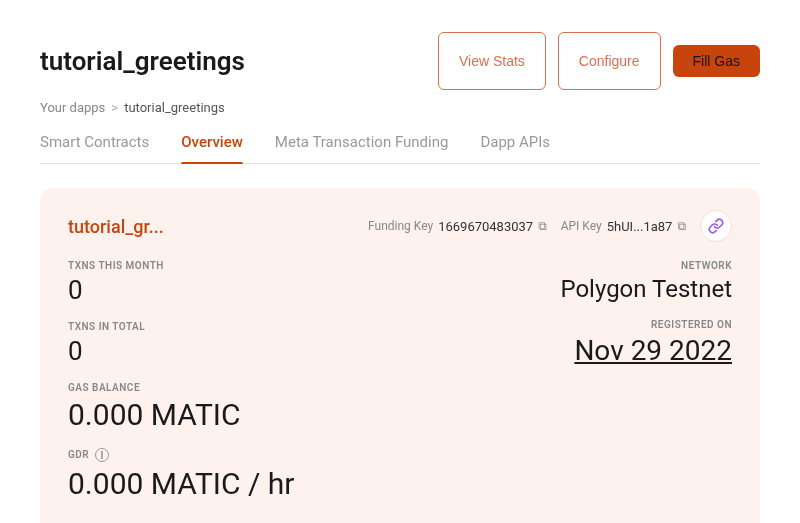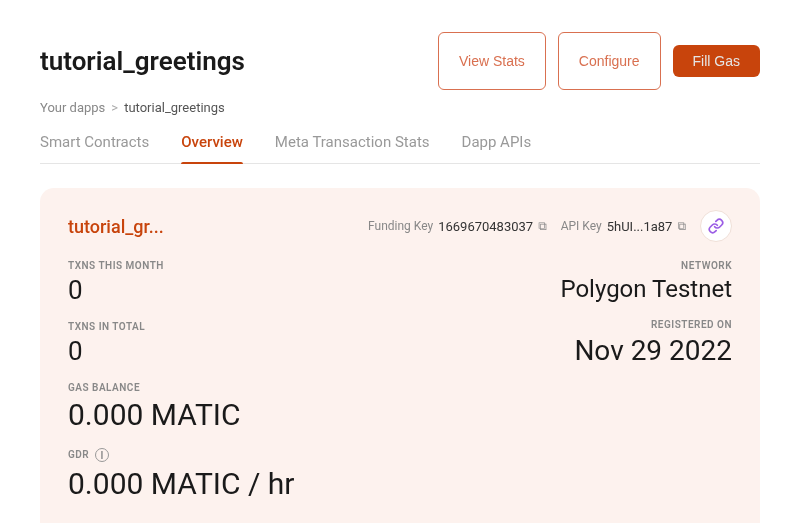--- a/index.html
+++ b/index.html
@@ -47,21 +47,21 @@
       padding: 20px 20px;
       border-radius: 6px;
       font-size: 14px;
       font-weight: 500;
       cursor: pointer;
     }
 
     .btn-fill {
       border: none;
       background: #c8440c;
-      color: #e5e5e5;
+      color: #0f172a;
       padding: 8px 20px;
       border-radius: 6px;
       font-size: 14px;
       font-weight: 500;
       cursor: pointer;
     }
 
     
     .breadcrumb {
       display: flex;
@@ -275,21 +275,21 @@
   </div>
 
   <div class="tabs">
     <div class="tab">
       <span>Smart Contracts</span>
     </div>
     <div class="tab active">
       <span>Overview</span>
     </div>
     <div class="tab">
-      <span>Meta Transaction Stats</span>
+      <span>Meta Transaction Funding</span>
     </div>
     <div class="tab">
       <span>Dapp APIs</span>
     </div>
   </div>
 
   <div class="card">
 
     <div class="card-header">
       <span class="card-title">tutorial_gr...</span>
@@ -337,18 +337,18 @@
         </div>
       </div>
 
       <div class="right-col">
         <div class="right-stat-block">
           <div class="right-label">NETWORK</div>
           <div class="right-value" style="font-size:24px;">Polygon Testnet</div>
         </div>
         <div class="right-stat-block">
           <div class="right-label">REGISTERED ON</div>
-          <div class="right-value" style="font-size:28px;">Nov 29 2022</div>
+          <div class="right-value" style="font-size:28px;text-decoration:underline;">Nov 29 2022</div>
         </div>
       </div>
     </div>
   </div>
 </div>
 
 </body></html>

